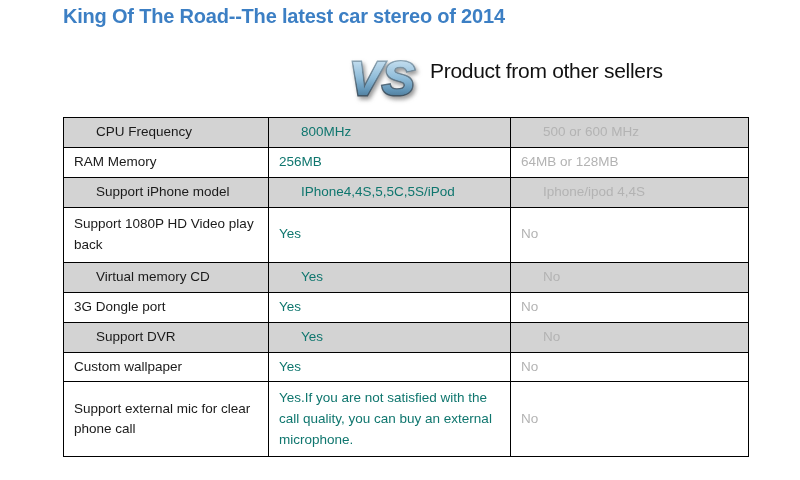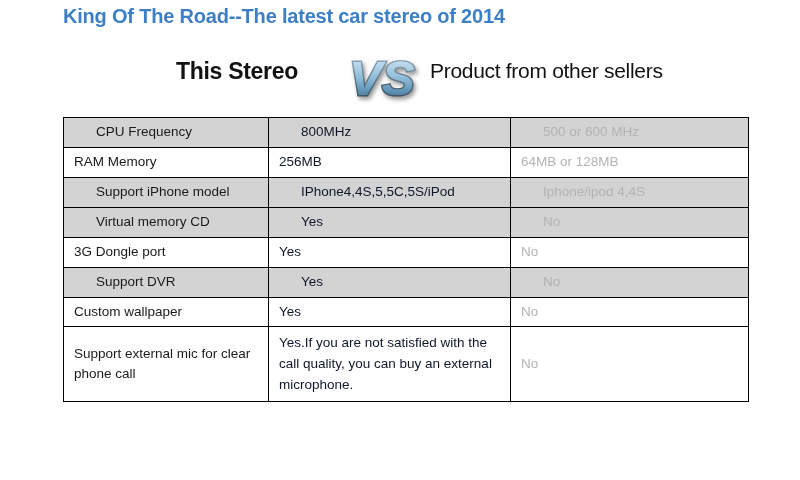--- a/index.html
+++ b/index.html
@@ -96,21 +96,21 @@
   .col-ours    { width: 242px; }
   .col-theirs  { width: 238px; }
 
   tr.shaded td { background: #d3d3d3; padding-left: 32px; }
   tr.plain td  { background: #ffffff; }
 
   td.theirs {
     color: #b3b3b3;
   }
   td.ours {
-    color: #0f172a;
+    color: #0f766e;
   }
   td.feature {
     color: #1a1a1a;
   }
 
   
   tr.tall td { height: 46px; }
   tr.tall-3 td { height: 66px; }
 
   
@@ -118,21 +118,20 @@
 </style>
 </head>
 <body>
 
 <div id="page">
 
   <div class="banner-title">King Of The Road--The latest car stereo of 2014</div>
 
   <div class="vs-row">
 
-    <div class="vs-left-label">This Stereo</div>
 
     <div class="vs-logo">
       <svg width="84" height="66" viewBox="0 0 84 66" xmlns="http://www.w3.org/2000/svg">
         <defs>
           <linearGradient id="iceGrad" x1="0" y1="0" x2="0" y2="1">
             <stop offset="0%" stop-color="#e8f4fb"></stop>
             <stop offset="22%" stop-color="#bcd9ec"></stop>
             <stop offset="50%" stop-color="#8fbcd9"></stop>
             <stop offset="74%" stop-color="#5f92b4"></stop>
             <stop offset="100%" stop-color="#3d5f79"></stop>
@@ -174,20 +173,25 @@
         <td class="ours">256MB</td>
         <td class="theirs">64MB or 128MB</td>
       </tr>
 
       <tr class="shaded">
         <td class="feature">Support iPhone model</td>
         <td class="ours">IPhone4,4S,5,5C,5S/iPod</td>
         <td class="theirs">Iphone/ipod 4,4S</td>
       </tr>
 
+      <tr class="plain tall">
+        <td class="feature">Support 1080P HD Video play back</td>
+        <td class="ours">Yes</td>
+        <td class="theirs">No</td>
+      </tr>
 
       <tr class="shaded">
         <td class="feature">Virtual memory CD</td>
         <td class="ours">Yes</td>
         <td class="theirs">No</td>
       </tr>
 
       <tr class="plain">
         <td class="feature">3G Dongle port</td>
         <td class="ours">Yes</td>

